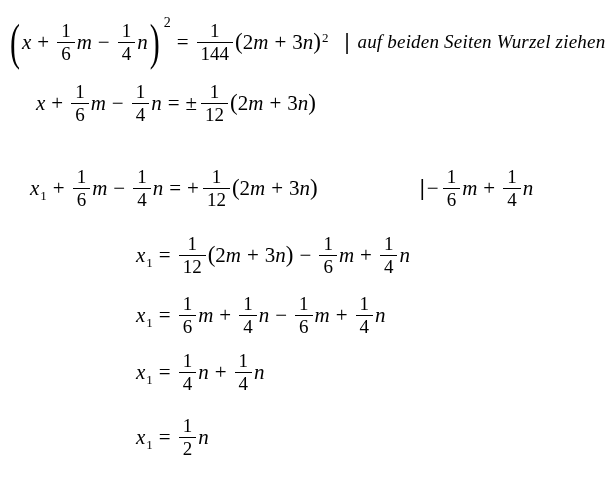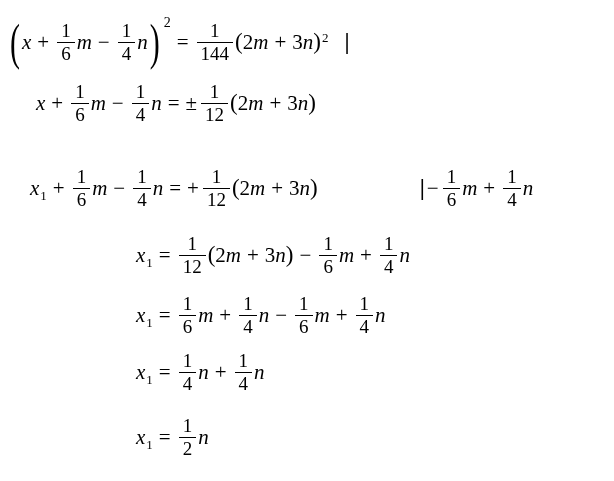--- a/index.html
+++ b/index.html
@@ -73,20 +73,21 @@
       </span>
       <span class="paren">(</span>
       <span class="num">2</span>
       <span class="var">m</span>
       <span class="op">+</span>
       <span class="num">3</span>
       <span class="var">n</span>
       <span class="paren"><span class="tv">)</span><span class="sup">2</span></span>
       <span class="gap"></span>
       <span class="pipe">|</span>
+      <span class="note">auf beiden Seiten Wurzel ziehen</span>
     </div>
   <div class="math-line l2">
       <span class="var">x</span>
       <span class="op">+</span>
       <span class="frac">
         <span class="n">1</span>
         <span class="d">6</span>
       </span>
       <span class="var">m</span>
       <span class="op">−</span>

